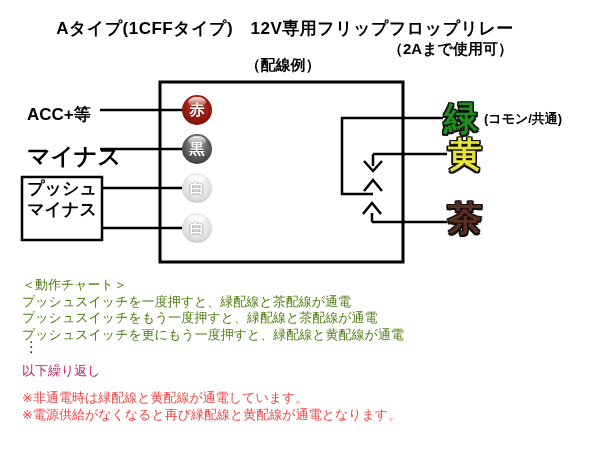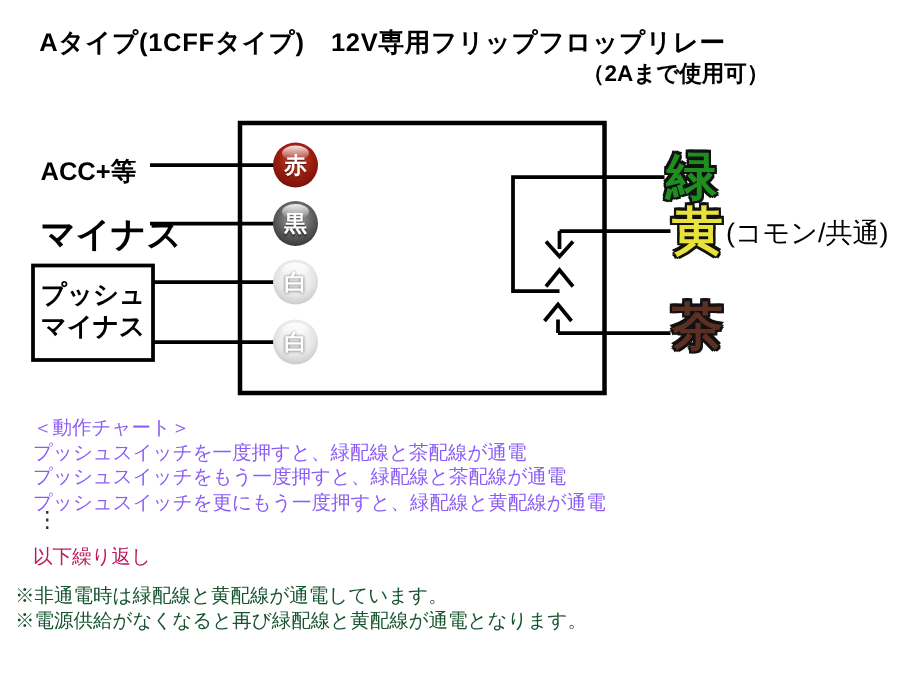--- a/index.html
+++ b/index.html
@@ -2,64 +2,65 @@
 <html><head>
 <meta charset="utf-8">
 <style>
   html,body{margin:0;padding:0;background:#ffffff;}
   #stage{
     position:relative;width:600px;height:450px;background:#ffffff;overflow:hidden;
     font-family:"Liberation Sans","DejaVu Sans",sans-serif;color:#000;
   }
   .abs{position:absolute;}
   
-  .title{left:0;top:17px;width:510px;text-align:center;font-size:17px;font-weight:bold;letter-spacing:.5px;}
+  .title{left:0;top:17px;width:510px;text-align:center;font-size:17px;font-weight:bold;letter-spacing:.5px;padding-left:30px;}
   .subtitle{left:388px;top:40px;width:145px;font-size:15px;font-weight:bold;}
   .caption{left:228px;top:56px;width:110px;text-align:center;font-size:15px;font-weight:bold;}
   
   svg.wires{left:0;top:0;}
   
   .acc-label{left:27px;top:103px;font-size:17px;font-weight:bold;}
   .minus-label{left:27px;top:141px;font-size:23px;font-weight:bold;}
-  .push-box-text{left:22px;top:177px;width:80px;height:63px;display:flex;flex-direction:column;
-    align-items:center;justify-content:center;font-size:17px;font-weight:bold;line-height:21px;font-family:Liberation Mono, monospace;}
+  .push-box-text{left:22px;top:167px;width:80px;height:63px;display:flex;flex-direction:column;
+    align-items:center;justify-content:center;font-size:17px;font-weight:bold;line-height:21px;}
   
   .terminal{width:30px;height:30px;border-radius:50%;display:flex;align-items:center;justify-content:center;
     font-size:15px;font-weight:bold;color:#fff;}
   .terminal::after{content:"";position:absolute;top:2px;left:6px;width:18px;height:10px;border-radius:50%;
     background:linear-gradient(rgba(255,255,255,.9),rgba(255,255,255,0));}
   .t-red{left:182px;top:95px;background:radial-gradient(circle at 50% 38%,#c44a36 0%,#9b1c10 48%,#5c0b03 100%);
     text-shadow:0 1px 1px rgba(0,0,0,.6);}
   .t-black{left:182px;top:134px;background:radial-gradient(circle at 50% 38%,#a8a8a8 0%,#5d5d5d 50%,#1e1e1e 100%);
     text-shadow:0 1px 1px rgba(0,0,0,.6);}
   .t-white{background:radial-gradient(circle at 50% 38%,#ffffff 0%,#e6e6e6 52%,#b3b3b3 100%);
     color:#fff;text-shadow:0 0 2px #8f8f8f,0 0 2px #8f8f8f;}
   .t-white-1{left:182px;top:173px;}
   .t-white-2{left:182px;top:213px;}
   
   .wire-char{font-size:34px;font-weight:bold;line-height:38px;
     text-shadow:-1.5px -1.5px 0 #111,1.5px -1.5px 0 #111,-1.5px 1.5px 0 #111,1.5px 1.5px 0 #111,
       -1.5px 0 0 #111,1.5px 0 0 #111,0 -1.5px 0 #111,0 1.5px 0 #111;}
   .green-char{left:444px;top:99px;color:#1e8f1e;}
   .yellow-char{left:448px;top:135px;color:#e8e23c;}
   .brown-char{left:448px;top:199px;color:#5c2f23;}
-  .common-note{left:484px;top:110px;font-size:18px;font-weight:normal;margin-top:33px;}
+  .common-note{left:484px;top:110px;font-size:13px;font-weight:bold;}
   
-  .notes{left:22px;top:277px;font-size:13px;line-height:16.5px;color:#8b5cf6;}
+  .notes{left:22px;top:277px;font-size:13px;line-height:16.5px;color:#4d7c0f;}
   .ellipsis{left:24px;top:339px;font-size:15px;line-height:15px;color:#2d2d2d;}
   .repeat{left:22px;top:362px;font-size:13px;color:#be185d;}
-  .footnotes{left:10px;top:389px;font-size:13px;line-height:17px;color:#14532d;font-family:Liberation Mono, monospace;}
+  .footnotes{left:22px;top:389px;font-size:13px;line-height:17px;color:#ef4444;}
 </style>
 </head>
 <body>
 
 <div id="stage">
 
   <div class="abs title">Aタイプ(1CFFタイプ)　12V専用フリップフロップリレー</div>
   <div class="abs subtitle">（2Aまで使用可）</div>
+  <div class="abs caption">（配線例）</div>
 
   <svg class="abs wires" width="600" height="450" viewBox="0 0 600 450">
     <g fill="none" stroke="#000" stroke-width="2.5">
 
       <rect x="160" y="82" width="243" height="180" stroke-width="3" fill="#fff"></rect>
 
       <line x1="100" y1="110" x2="197" y2="110"></line>
       <line x1="100" y1="149" x2="197" y2="149"></line>
       <line x1="102" y1="188" x2="197" y2="188"></line>
       <line x1="102" y1="228" x2="197" y2="228"></line>

